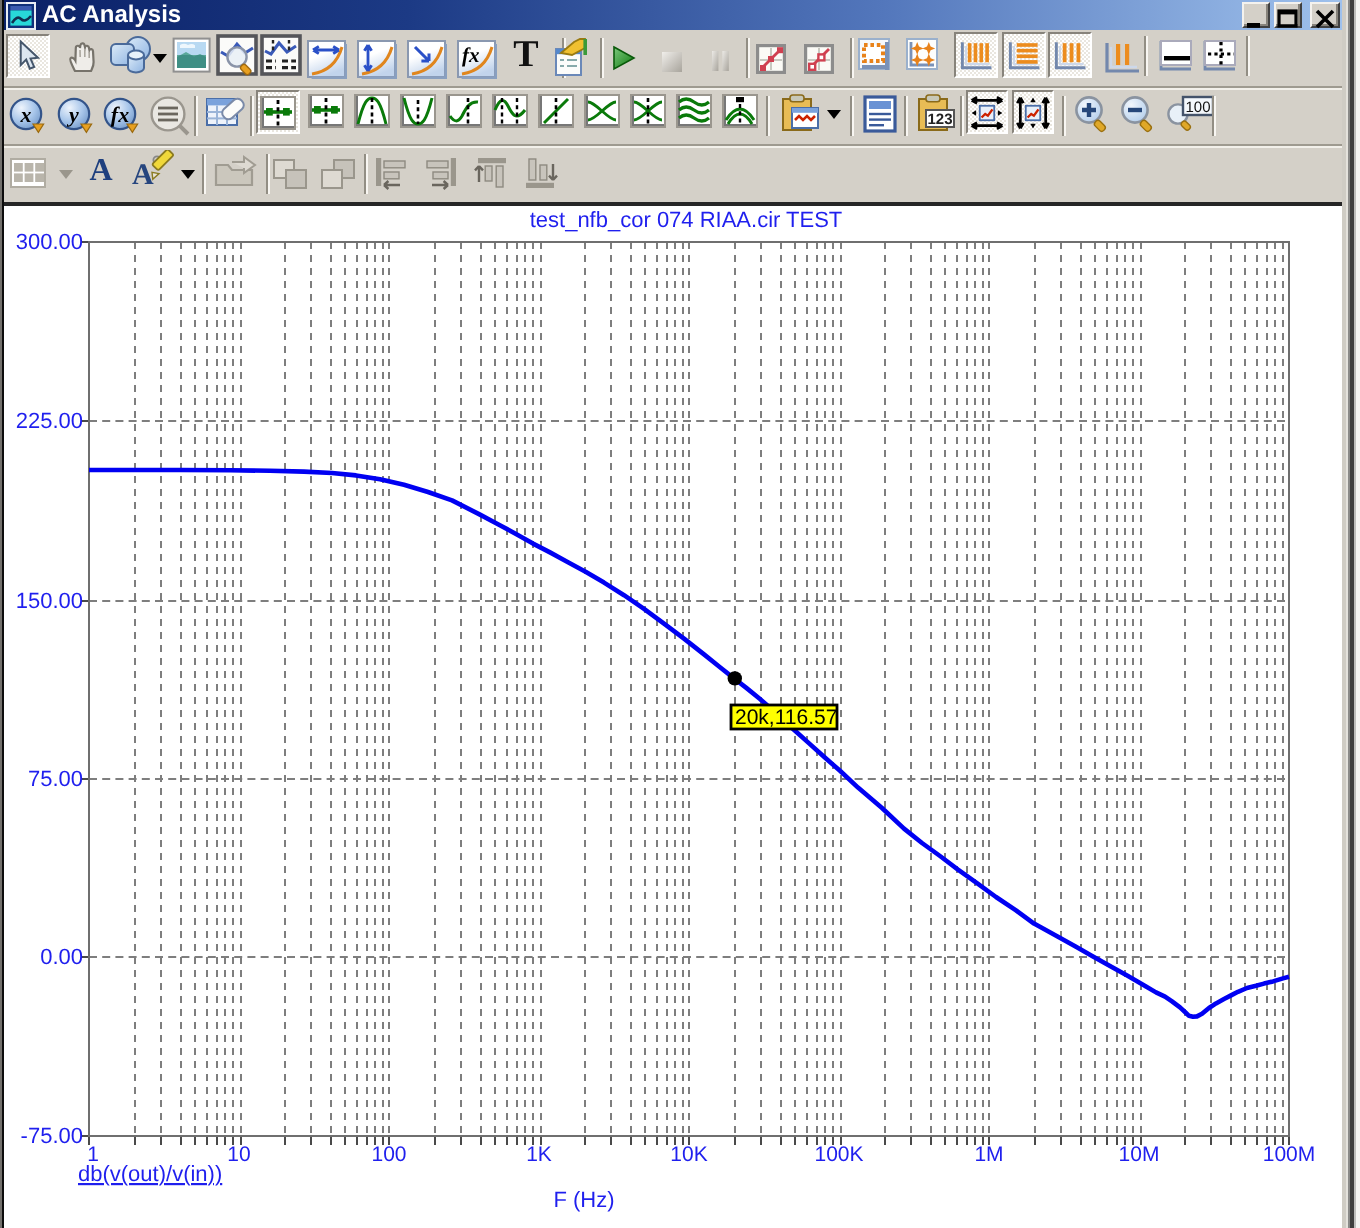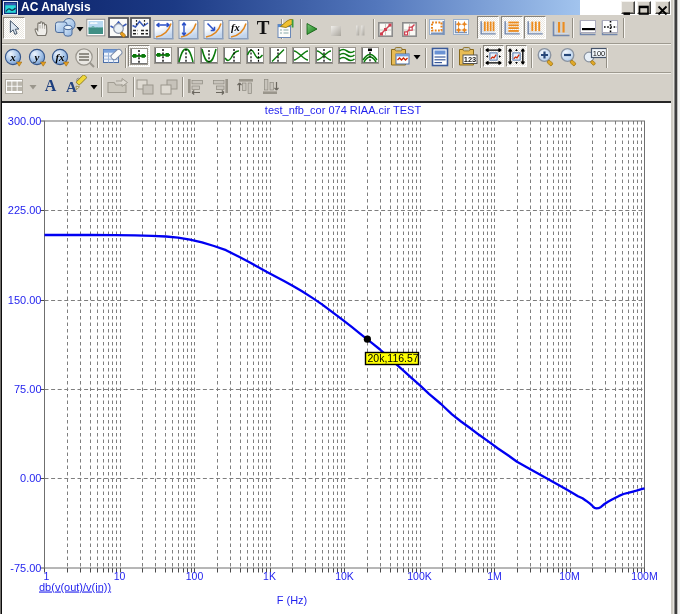--- a/index.html
+++ b/index.html
@@ -1,15 +1,15 @@
 <!DOCTYPE html>
 <html><head><meta charset="utf-8"><style>
 *{margin:0;padding:0;box-sizing:border-box}
 body{width:680px;height:614px;position:relative;overflow:hidden;background:#fff;font-family:"Liberation Sans",sans-serif}
-#tbar{position:absolute;left:0;top:0;width:580px;height:15px;background:linear-gradient(90deg,#0a2066 0%,#1c3a85 30%,#5377bc 65%,#a2c4ee 100%)}
+#tbar{position:absolute;left:0;top:0;width:680px;height:15px;background:linear-gradient(90deg,#0a2066 0%,#1c3a85 30%,#5377bc 65%,#a2c4ee 100%)}
 #ttxt{position:absolute;left:21px;top:0px;color:#fff;font-size:12px;font-weight:bold;line-height:15px}
 .wbtn{position:absolute;top:1px;width:14px;height:13px;background:#d4d0c8;border:1px solid;border-color:#f4f2ee #404040 #404040 #f4f2ee;box-shadow:inset -1px -1px 0 #87837b}
 #tools{position:absolute;left:0;top:15px;width:674px;height:86px;background:#d4d0c8}
 .rowsep{position:absolute;left:0;width:674px;height:2px;border-top:1px solid #9e9a90;border-bottom:1px solid #f2f0ea}
 .tb{position:absolute}
 .tb svg,.chk svg{display:block}
 .vsep{position:absolute;width:0;border-left:1px solid #928e84;border-right:1px solid #f8f6f2}
 .chk{position:absolute;border:1px solid;border-color:#87837b #fff #fff #87837b;background:repeating-conic-gradient(#ffffff 0% 25%,#e9e6df 25% 50%) 0 0/2px 2px;display:flex;align-items:center;justify-content:center}
 #cborder{position:absolute;left:2px;top:101px;width:672px;height:2px;background:#262626}
 #client{position:absolute;left:2px;top:103px;width:669px;height:511px;background:#fff}

